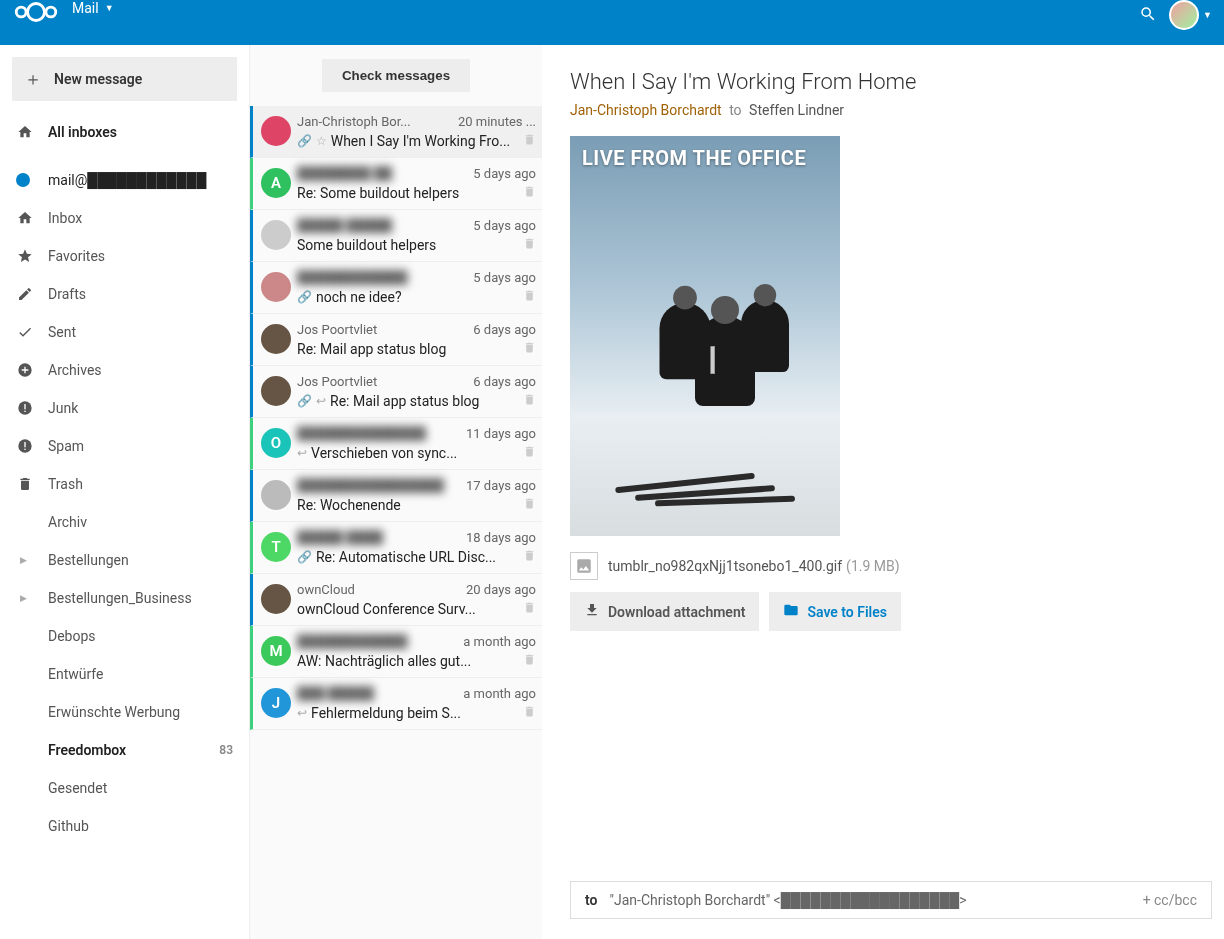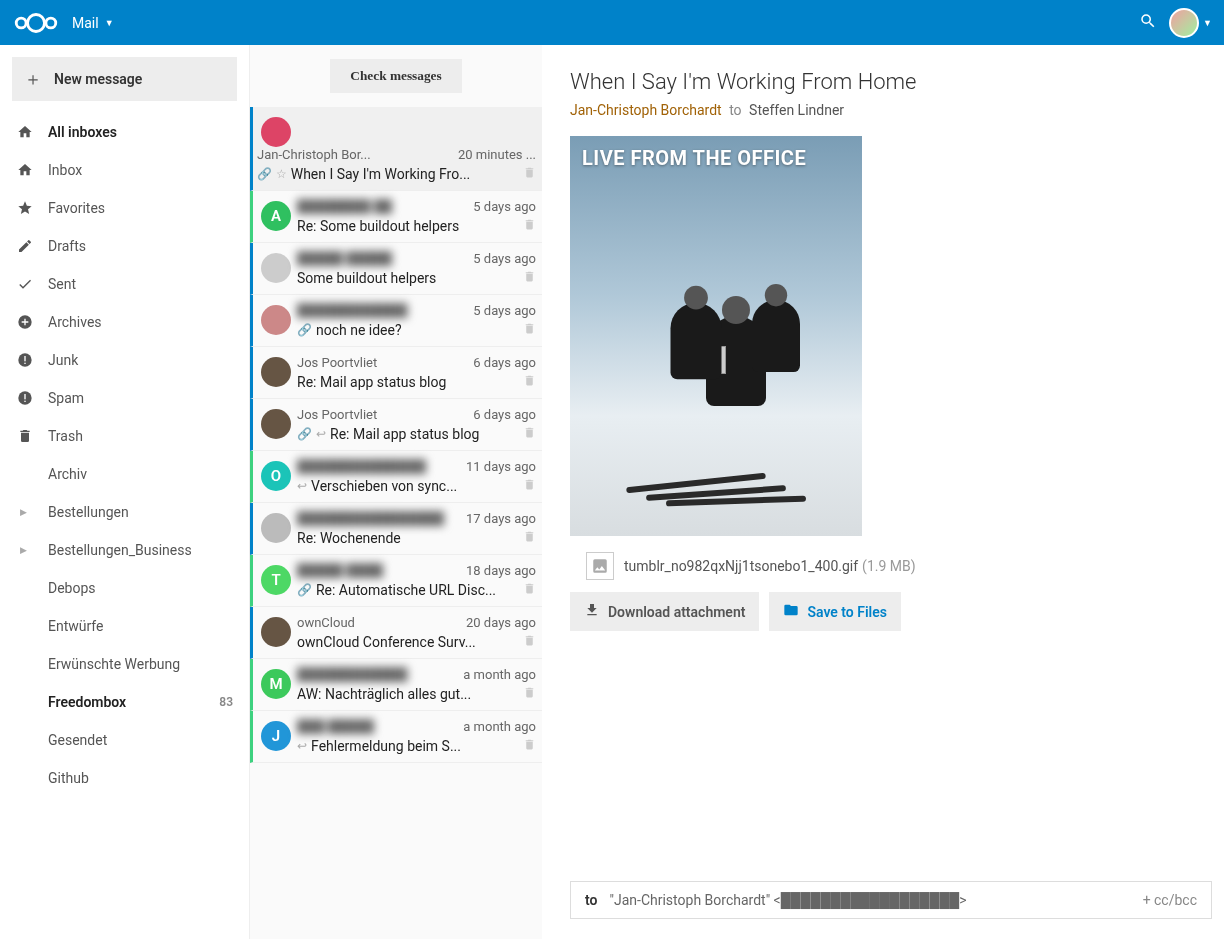--- a/index.html
+++ b/index.html
@@ -1,17 +1,17 @@
 <!DOCTYPE html>
 <html><head>
 <meta charset="utf-8">
 <style>
 * { box-sizing: border-box; margin: 0; padding: 0; }
 body { font-family: -apple-system, BlinkMacSystemFont, "Segoe UI", Roboto, sans-serif; font-size: 14px; color: #333; background: #fff; overflow: hidden; }
-.header { background: #0082c9; height: 45px; display: flex; align-items: center; padding: 0 12px; color: #fff; }
+.header { background: #0082c9; height: 45px; display: flex; align-items: flex-start; padding: 0 12px; color: #fff; }
 .logo { display: flex; align-items: center; margin-right: 12px; }
 .logo svg { width: 48px; height: 24px; }
 .app-name { color: #fff; font-size: 14px; display: flex; align-items: center; }
 .app-name span { margin-right: 6px; }
 .header-right { margin-left: auto; display: flex; align-items: center; gap: 12px; }
 .avatar-top { width: 30px; height: 30px; border-radius: 50%; background: linear-gradient(135deg,#f0a0a0,#a0f0a0); border:2px solid #fff; }
 .main { display: flex; height: calc(100vh - 45px); }
 .sidebar { width: 250px; border-right: 1px solid #eee; overflow-y: auto; padding-top: 8px; }
 .new-msg-btn { margin: 4px 12px 12px 12px; background: #ededed; padding: 10px 12px; display: flex; align-items: center; cursor: pointer; }
 .new-msg-btn .plus { font-size: 18px; font-weight: 300; margin-right: 12px; color:#555;}
@@ -21,51 +21,51 @@
 .sidebar-item.bold { font-weight: 600; color: #222; }
 .sidebar-item .badge { margin-left: auto; color: #888; font-size: 12px; }
 .sidebar-item.sub { padding-left: 48px; }
 .sidebar-item.sub-arrow { padding-left: 20px; }
 .sidebar-item.sub-arrow .arrow { width: 10px; margin-right: 18px; color: #aaa; font-size: 9px;}
 .sidebar-item.account { color: #222; }
 .sidebar-item .bluedot { width: 14px; height: 14px; border-radius: 50%; background: #0082c9; margin-right: 18px; }
 .blurred { filter: blur(4px); }
 
 .msglist { width: 292px; background: #fafafa; overflow-y: auto; position: relative; }
-.check-btn { margin: 14px auto; display: block; background: #ededed; border: none; padding: 9px 20px; font-weight: 600; cursor: pointer; color:#333;font-family:Liberation Serif, serif;}
+.check-btn { margin: 14px auto; display: block; background: #ededed; border: none; padding: 9px 20px; font-weight: 600; cursor: pointer; color:#333;}
 .msg { display: flex; padding: 8px 6px 8px 4px; border-bottom: 1px solid #eee; cursor: pointer; position: relative; border-left: 3px solid transparent; }
 .msg.stripe-blue { border-left-color: #0082c9; }
 .msg.stripe-green { border-left-color: #3dd17f; }
-.msg.selected { background: #f0f0f0; flex-direction: column; }
+.msg.selected { background: #f0f0f0; }
 .msg .mavatar { width: 30px; height: 30px; border-radius: 50%; margin: 2px 6px 0 4px; flex-shrink: 0; display:flex;align-items:center;justify-content:center;color:#fff;font-weight:600;font-size:15px;}
 .msg .mbody { flex: 1; min-width: 0; }
 .msg .line1 { display: flex; justify-content: space-between; color: #666; font-size: 13px; }
 .msg .sender { white-space: nowrap; overflow: hidden; text-overflow: ellipsis; max-width: 155px; }
 .msg .time { white-space: nowrap; margin-left: 4px; }
 .msg .line2 { display: flex; align-items: center; margin-top: 4px; }
 .msg .subject { color: #222; font-size: 14px; white-space: nowrap; overflow: hidden; text-overflow: ellipsis; flex:1;}
 .msg .clip, .msg .star, .msg .reply-ic { color:#aaa; font-size:12px; margin-right:4px;}
 .msg .trash { color:#ccc; margin-left:6px; font-size:14px;}
 
 .content { flex: 1; padding: 24px 12px 12px 28px; overflow-y: auto; position:relative; display:flex; flex-direction:column;}
 .content h1 { font-size: 22px; font-weight: 300; color: #333; margin-bottom: 8px; }
 .fromto { font-size: 14px; margin-bottom: 18px; }
 .fromto .from { color: #a16207; text-align: right; }
 .fromto .to-word { color: #888; margin: 0 4px; }
 .fromto .to { color: #555; margin-top: 36px; }
 .body-text { font-family: Georgia, serif; font-size: 14px; line-height: 2; color: #333; margin-bottom: 14px; }
 .body-text .link { font-weight: bold; color:#222;}
-.img-attach { width: 292px; height: 400px; background: linear-gradient(180deg,#7a9db5 0%,#b0c8d8 40%,#e8eef2 70%,#d8dde0 100%); position:relative; margin-bottom:8px; overflow:hidden;}
+.img-attach { width: 270px; height: 400px; background: linear-gradient(180deg,#7a9db5 0%,#b0c8d8 40%,#e8eef2 70%,#d8dde0 100%); position:relative; margin-bottom:8px; overflow:hidden;}
 .img-attach .overlay-text { position:absolute; top:10px; left:12px; color:#fff; font-weight:700; font-size:20px; letter-spacing:0.5px; text-shadow:0 1px 3px rgba(0,0,0,0.4);}
 .ski-figure { position:absolute; bottom:60px; left:50%; transform:translateX(-50%); width:160px; height:200px;}
 .person { width:60px;height:90px;background:#1a1a1a;border-radius:30px 30px 8px 8px;position:absolute;}
 .head { width:28px;height:28px;background:#555;border-radius:50%;position:absolute;top:-20px;left:16px;}
 .laptop { width:40px;height:28px;background:#ccc;position:absolute;top:30px;left:-20px;border:1px solid #999;}
 .ski { width:140px;height:6px;background:#2a2a2a;position:absolute;border-radius:3px;}
-.attach-line { display:flex; align-items:center; margin: 8px 0 12px 16px; color:#555;}
+.attach-line { display:flex; align-items:center; margin: 8px 0 12px 0; color:#555;}
 .attach-line .img-icon { width:28px;height:28px;border:1px solid #ccc;margin-right:10px;display:flex;align-items:center;justify-content:center;color:#aaa;}
 .attach-line .size { color:#999; margin-left:4px;}
 .attach-btns { display:flex; gap:10px; margin-bottom:20px;}
 .attach-btn { background:#ededed; padding:10px 14px; display:flex; align-items:center; cursor:pointer; font-weight:600; color:#555;}
 .attach-btn .ic { margin-right:8px;}
 .attach-btn.save { color:#0082c9;text-align:right;}
 .attach-btn.save .ic { color:#0082c9;}
 .reply-box { border:1px solid #ddd; display:flex; align-items:flex-start; padding:10px 14px; margin-top:auto; margin-bottom:8px;}
 .reply-box .to-lbl { font-weight:600; margin-right:12px;}
 .reply-box .addr { color:#666; flex:1;}
@@ -108,20 +108,24 @@
       <span class="lbl">New message</span>
     </div>
     <div class="sidebar-item bold">
       <span class="icon">
           <svg width="16" height="16" viewBox="0 0 24 24">
             <path d="M10 20v-6h4v6h5v-8h3L12 3 2 12h3v8z"></path>
           </svg>
         </span>
       <span>All inboxes</span>
     </div>
+    <div class="sidebar-item account" style="margin-top:10px;">
+      <span class="bluedot"></span>
+      <span>mail@████████████</span>
+    </div>
     <div id="folders">
         <div class="sidebar-item">
           <span class="icon">
             <svg width="16" height="16" viewBox="0 0 24 24">
               <path d="M10 20v-6h4v6h5v-8h3L12 3 2 12h3v8z"></path>
             </svg>
           </span>
           <span>Inbox</span>
         </div>
         <div class="sidebar-item">

